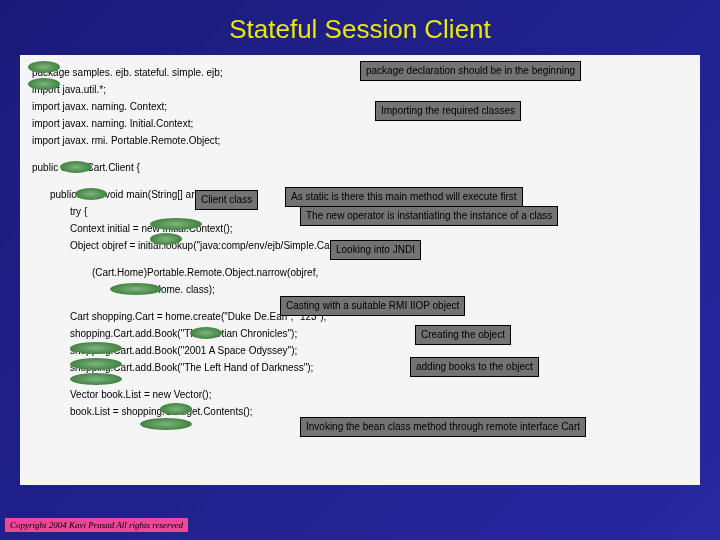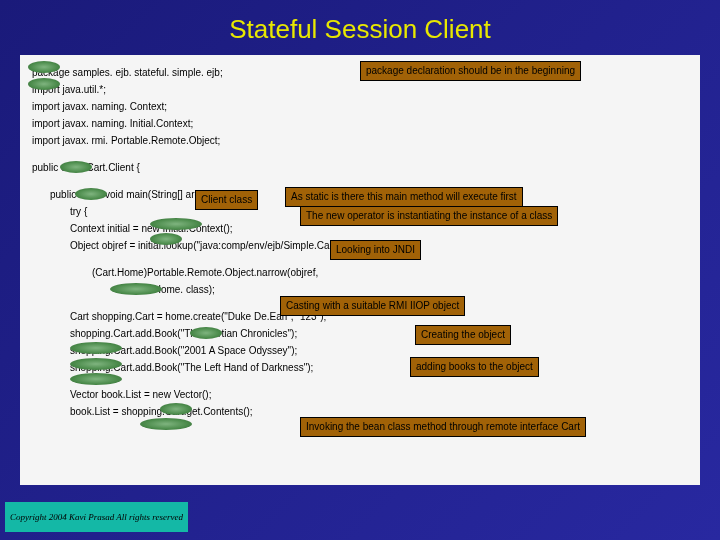--- a/index.html
+++ b/index.html
@@ -41,36 +41,36 @@
     width: 32px;
     height: 12px;
     vertical-align: middle;
     margin-right: 2px;
   }
   .marker-wide {
     width: 52px;
   }
   .annotation {
     position: absolute;
-    background: #a16207;
+    background: #737373;
     border: 1px solid #000;
     padding: 1px 5px;
     font-size: 10px;
     white-space: nowrap;
   }
   .indent1 { padding-left: 18px; }
   .indent2 { padding-left: 38px; }
   .indent3 { padding-left: 100px; }
   .copyright {
     position: absolute;
     bottom: 8px;
     left: 5px;
     color: #000;
-    background: #14b8a6;
-    padding: 10px 5px;
+    background: #ec4899;
+    padding: 2px 5px;
     font-size: 9px;
     font-style: italic;
     font-family: 'Times New Roman', serif;
   }
   .blank { height: 10px; }
 </style>
 </head>
 <body>
 
 <div class="title">Stateful Session Client</div>
@@ -95,20 +95,21 @@
   <div class="blank"></div>
   <div class="code-line indent2"><span>Cart shopping.Cart = home.create("Duke De.Earl", "123");</span></div>
   <div class="code-line indent2"><span>shopping.Cart.add.Book("The Martian Chronicles");</span></div>
   <div class="code-line indent2"><span>shopping.Cart.add.Book("2001 A Space Odyssey");</span></div>
   <div class="code-line indent2"><span>shopping.Cart.add.Book("The Left Hand of Darkness");</span></div>
   <div class="blank"></div>
   <div class="code-line indent2"><span>Vector book.List = new Vector();</span></div>
   <div class="code-line indent2"><span>book.List = shopping.Cart.get.Contents();</span></div>
 
   <div class="annotation" style="top:6px; left:340px;">package declaration should be in the beginning</div>
+  <div class="annotation" style="top:46px; left:355px;">Importing the required classes</div>
   <div class="annotation" style="top:103px; left:175px;margin-top:32px;">Client class</div>
   <div class="annotation" style="top:132px; left:265px;">As static is there this main method will execute first</div>
   <div class="annotation" style="top:151px; left:280px;">The new operator is instantiating the instance of a  class</div>
   <div class="annotation" style="top:185px; left:310px;">Looking  into JNDI</div>
   <div class="annotation" style="top:241px; left:260px;">Casting with a suitable RMI IIOP object</div>
   <div class="annotation" style="top:270px; left:395px;">Creating the object</div>
   <div class="annotation" style="top:362px; left:280px;">Invoking the bean class method through remote interface Cart</div>
   <div class="annotation" style="top:302px; left:390px;">adding books to the object</div>
 
   <span class="marker" style="position:absolute; top:6px; left:8px;"></span>

